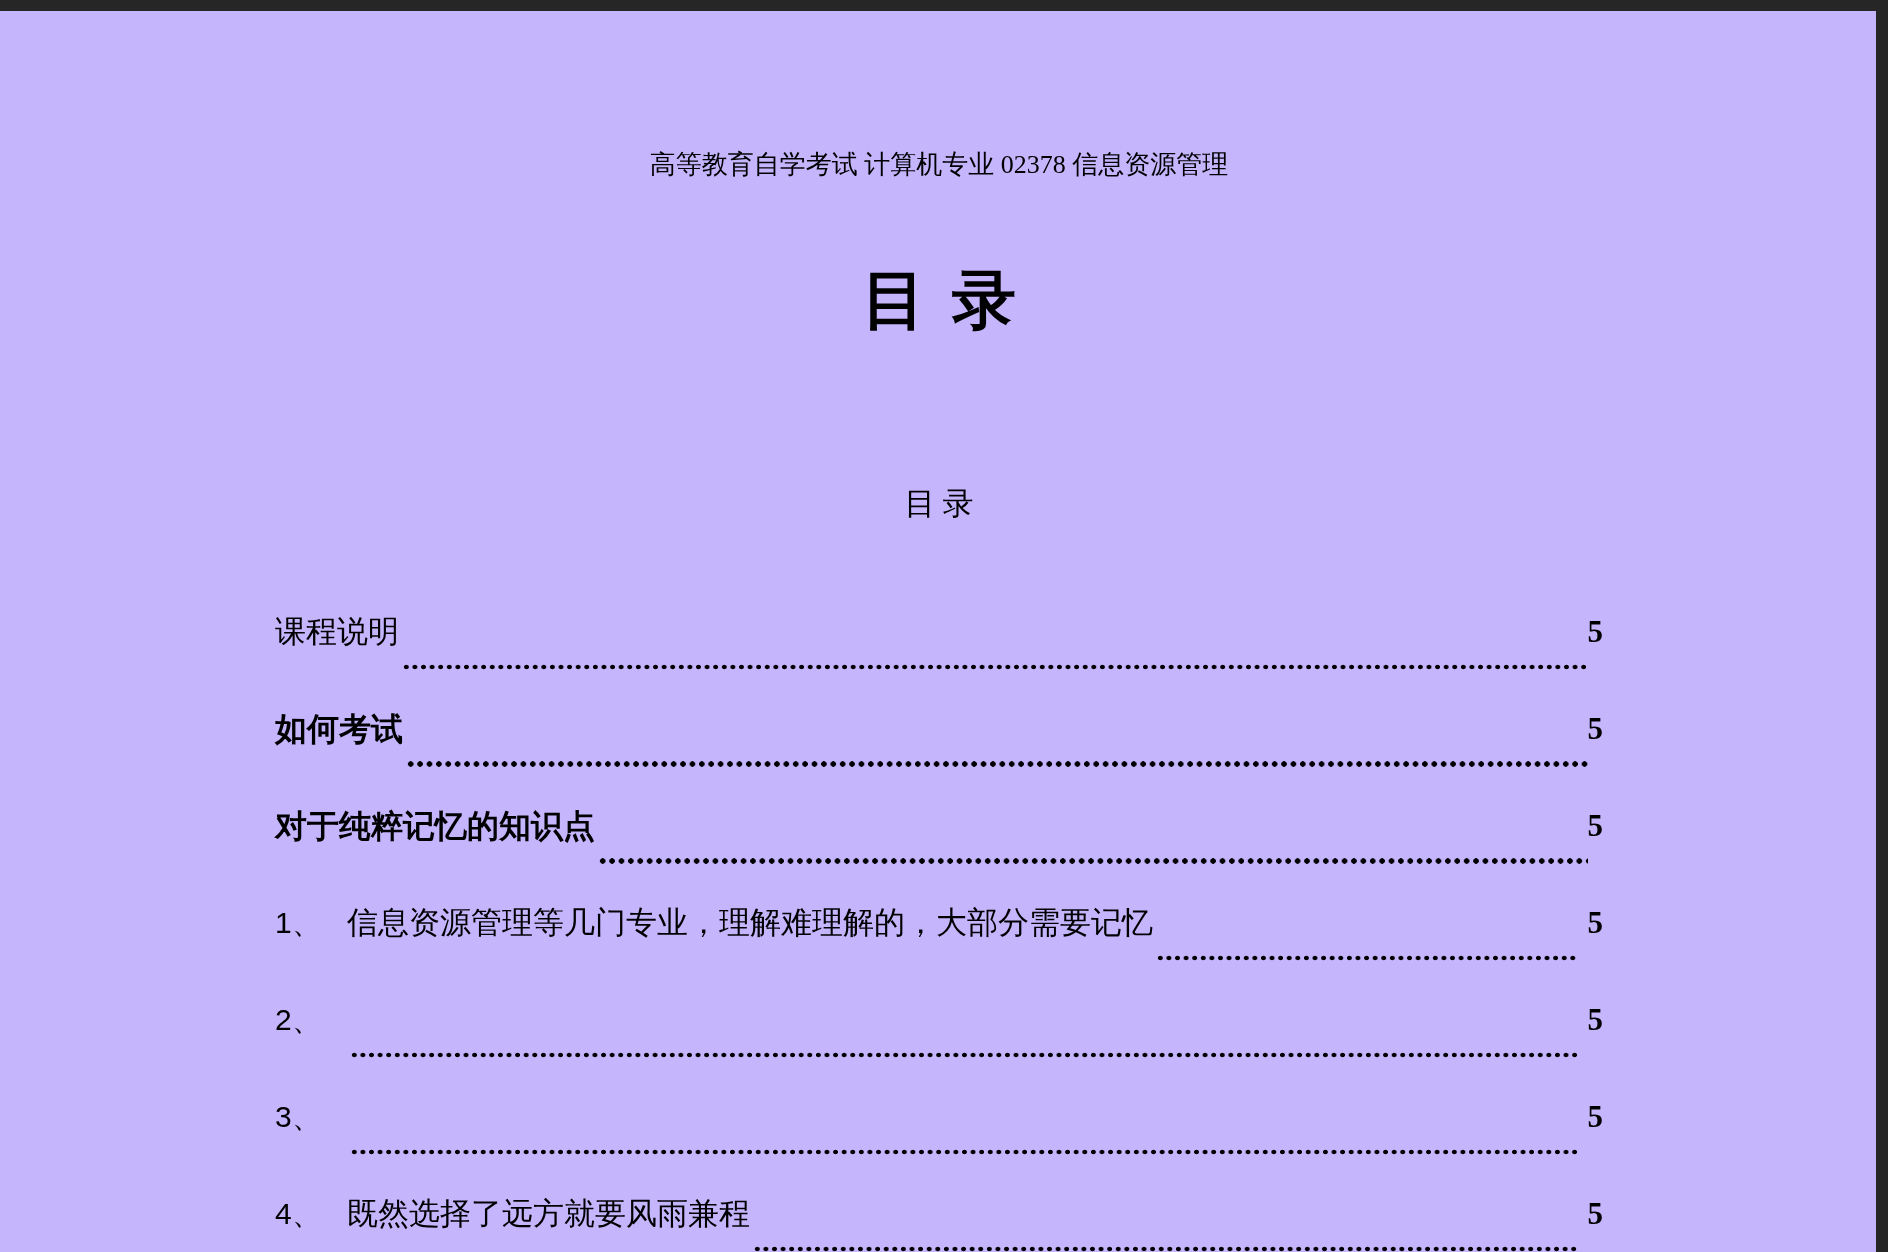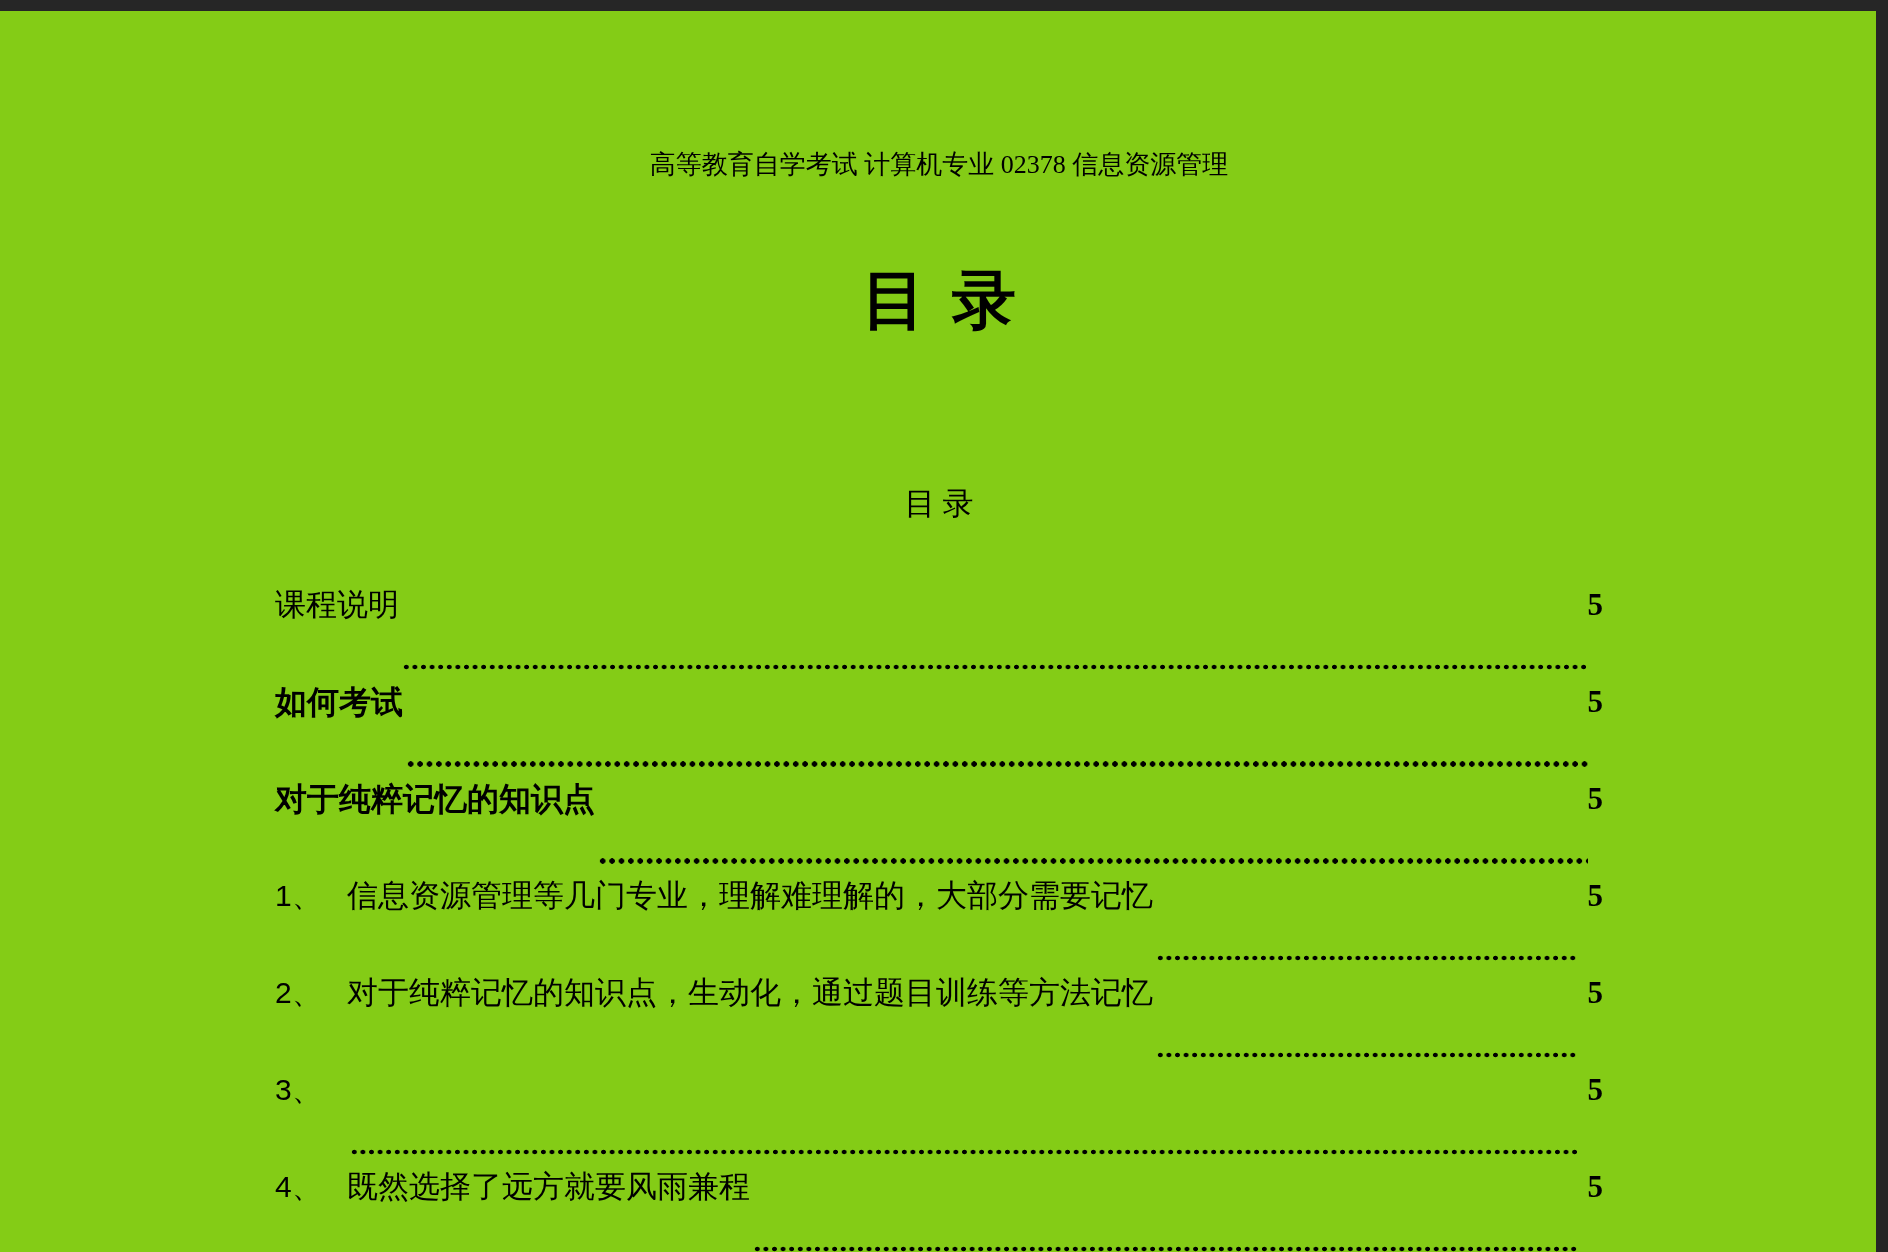--- a/index.html
+++ b/index.html
@@ -6,21 +6,21 @@
   html, body { width: 1888px; height: 1252px; overflow: hidden; }
   body {
     position: relative;
     background: #262626;
     font-family: "Liberation Serif", serif;
     color: #000;
   }
   .page {
     position: absolute;
     left: 0; top: 11px; right: 12px; bottom: 0;
-    background: #84cc16;
+    background: #c4b5fd;
   }
   .content {
     margin: 0 273px 0 275px; 
   }
   .doc-header {
     margin-top: 136px;
     height: 36px;
     line-height: 36px;
     text-align: center;
     font-size: 26px;
@@ -42,21 +42,21 @@
     line-height: 40px;
     text-align: center;
     font-size: 31px;
     letter-spacing: 7px;
     padding-left: 7px;
   }
   .toc { margin-top: 59px; }
   .toc-row {
     height: 97px;
     display: flex;
-    align-items: flex-start;
+    align-items: center;
     font-size: 31px;
     line-height: 44px;
     cursor: default;
   }
   .toc-num {
     flex: 0 0 72px;
     font-family: "Liberation Sans", "Liberation Serif", serif;
     font-size: 30px;
   }
   .toc-label {
@@ -119,21 +119,20 @@
     <span class="toc-page">5</span>
   </div>
         <div class="toc-row item">
     <span class="toc-num">1、</span>
     <span class="toc-label">信息资源管理等几门专业，理解难理解的，大部分需要记忆</span>
     <span class="leader"></span>
     <span class="toc-page">5</span>
   </div>
         <div class="toc-row item">
     <span class="toc-num">2、</span>
-    <span class="toc-label">对于纯粹记忆的知识点，生动化，通过题目训练等方法记忆</span>
     <span class="leader"></span>
     <span class="toc-page">5</span>
   </div>
         <div class="toc-row item">
     <span class="toc-num">3、</span>
     <span class="leader"></span>
     <span class="toc-page">5</span>
   </div>
         <div class="toc-row item">
     <span class="toc-num">4、</span>

